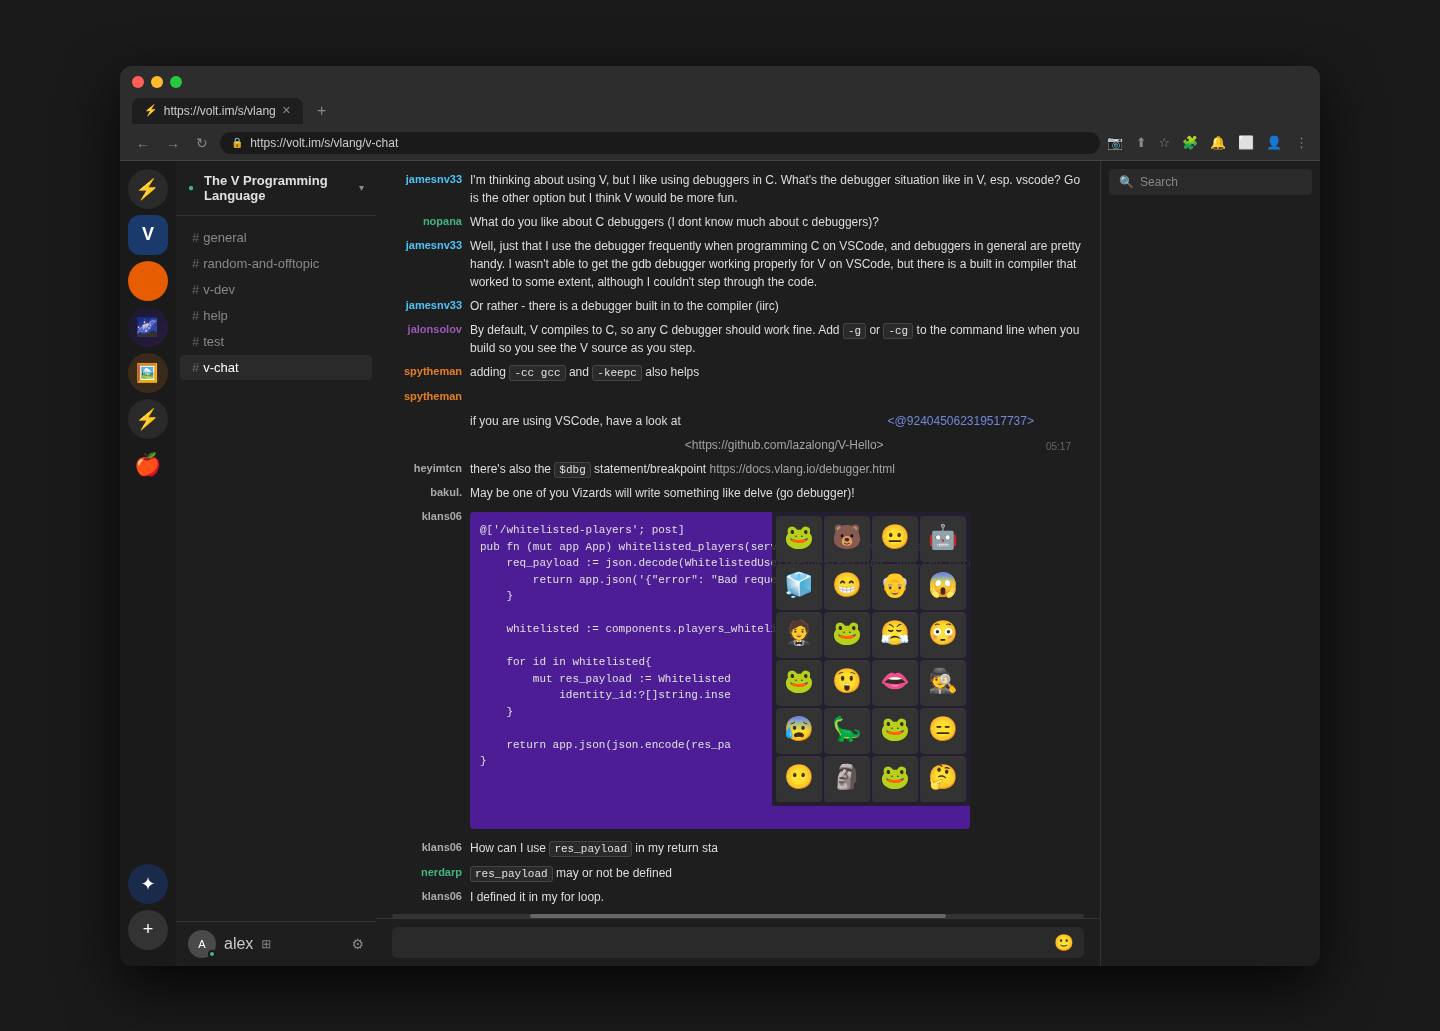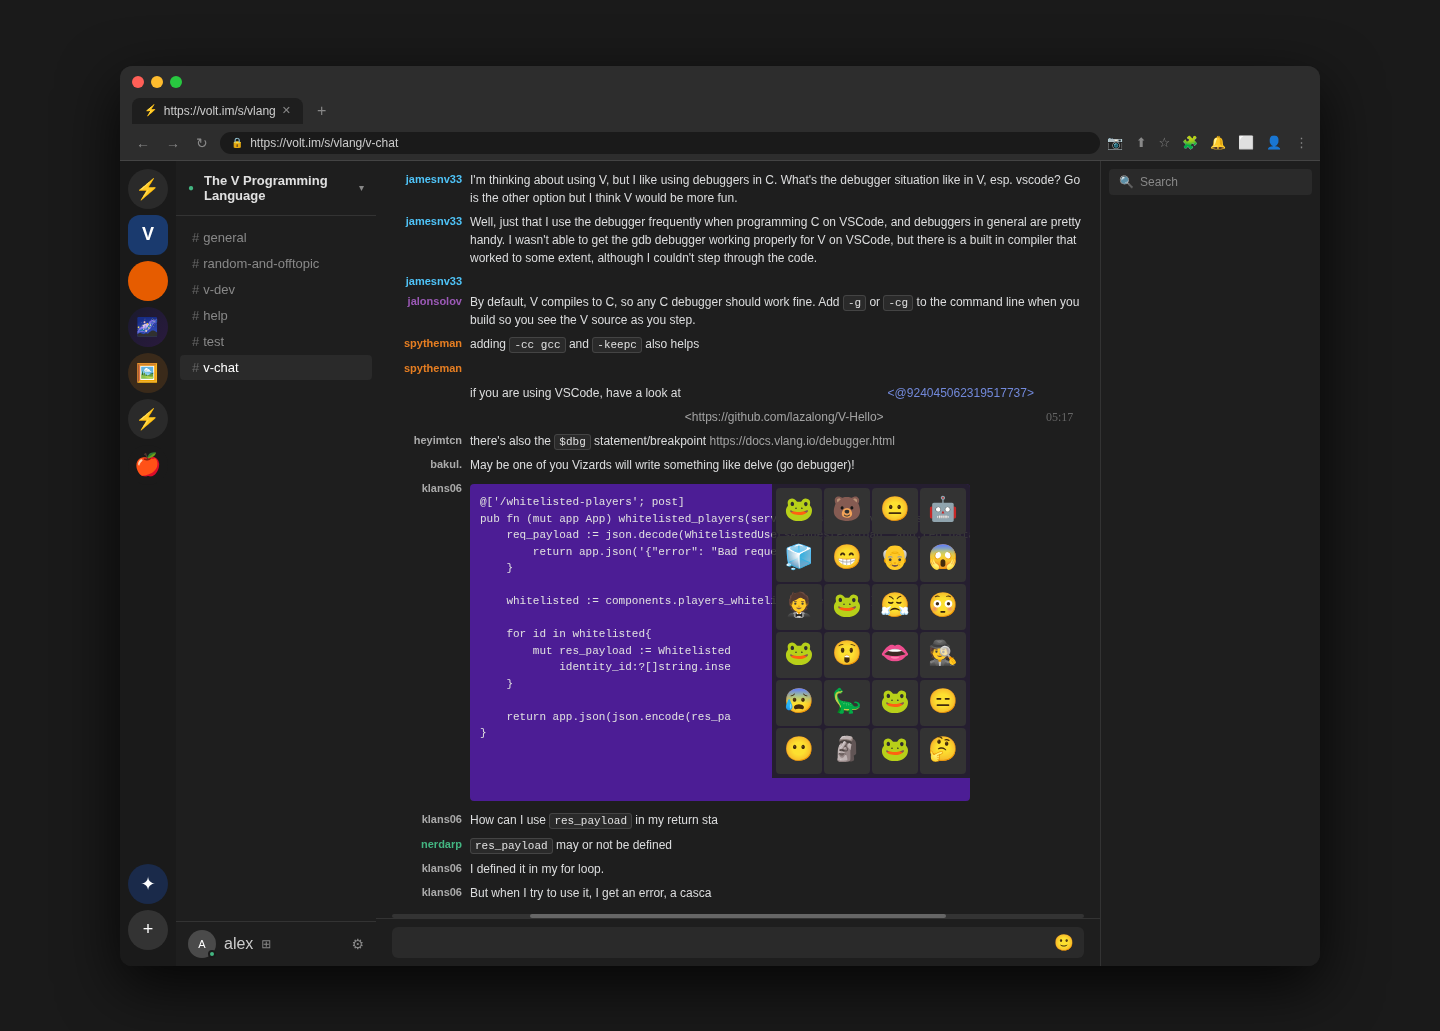--- a/index.html
+++ b/index.html
@@ -217,25 +217,24 @@
     }
     .message-author.green { color: #43b581; }
     .message-author.blue { color: #4fc3f7; }
     .message-content {
       flex: 1;
       font-size: 12px;
       color: #dcddde;
       line-height: 1.5;
     }
     .message-time {
-      font-size: 12px;
+      font-size: 10px;
       color: #666;
       align-self: flex-end;
       flex-shrink: 0;
-      font-family: Liberation Serif, serif;
     }
     code.inline {
       background: #2a2a2a;
       border: 1px solid #444;
       border-radius: 3px;
       padding: 1px 4px;
       font-family: 'Courier New', monospace;
       font-size: 11px;
       color: #e0e0e0;
     }
@@ -449,28 +448,33 @@
     </div>
 
     <div class="chat-area">
       <div class="chat-messages">
 
         <div class="message-row">
           <span class="message-author blue">jamesnv33</span>
           <span class="message-content">I'm thinking about using V, but I like using debuggers in C. What's the debugger situation like in V, esp. vscode? Go is the other option but I think V would be more fun.</span>
         </div>
 
+        <div class="message-row">
+          <span class="message-author green">nopana</span>
+          <span class="message-content">What do you like about C debuggers (I dont know much about c debuggers)?</span>
+        </div>
 
         <div class="message-row">
           <span class="message-author blue">jamesnv33</span>
           <span class="message-content">Well, just that I use the debugger frequently when programming C on VSCode, and debuggers in general are pretty handy. I wasn't able to get the gdb debugger working properly for V on VSCode, but there is a built in compiler that worked to some extent, although I couldn't step through the code.</span>
         </div>
 
         <div class="message-row">
           <span class="message-author blue">jamesnv33</span>
+          <span class="message-content">Or rather - there is a debugger built in to the compiler (iirc)</span>
         </div>
 
         <div class="message-row">
           <span class="message-author" style="color:#9b59b6;">jalonsolov</span>
           <span class="message-content">By default, V compiles to C, so any C debugger should work fine. Add <code class="inline">-g</code> or <code class="inline">-cg</code> to the command line when you build so you see the V source as you step.</span>
         </div>
 
         <div class="message-row">
           <span class="message-author" style="color:#e67e22;">spytheman</span>
           <span class="message-content">adding <code class="inline">-cc gcc</code> and <code class="inline">-keepc</code> also helps</span>

